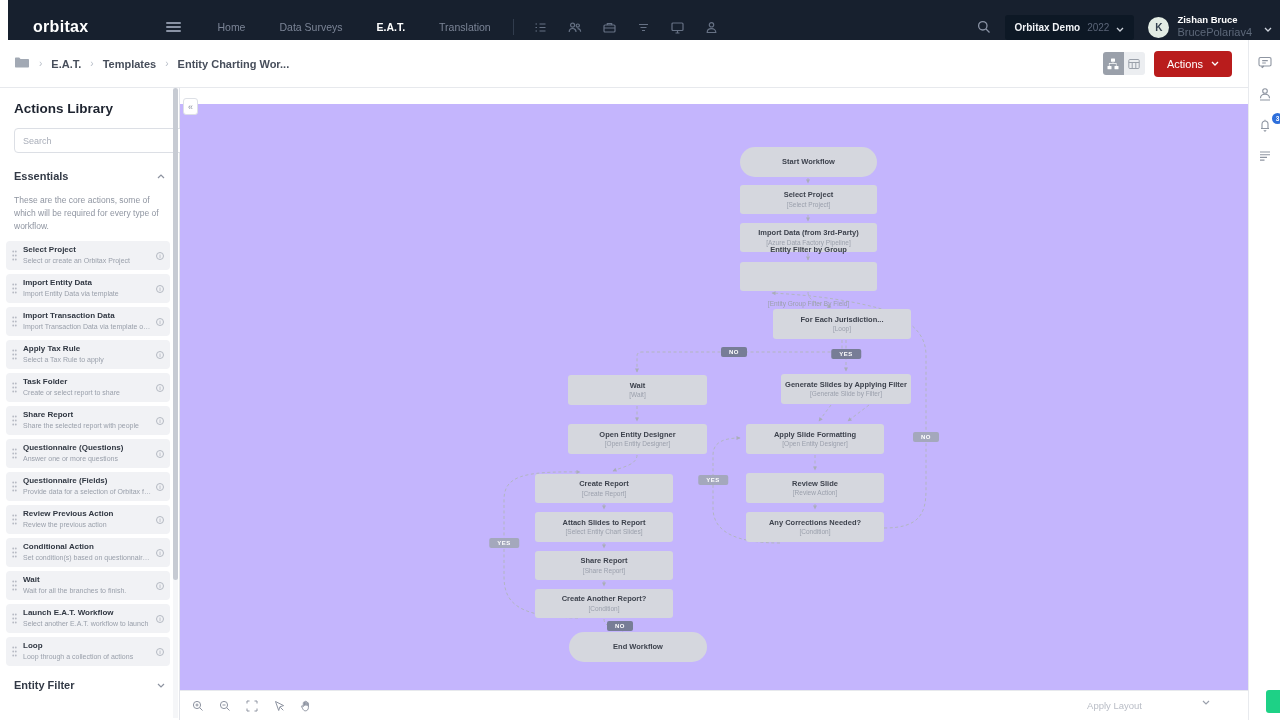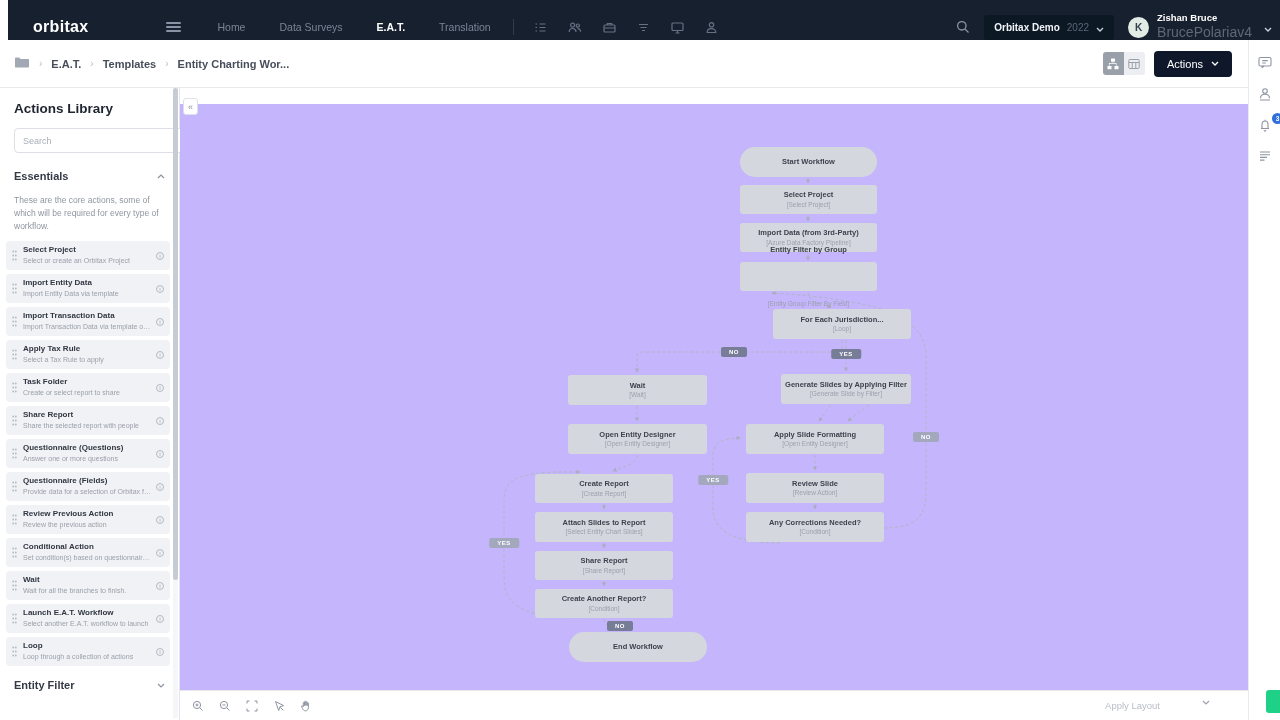--- a/index.html
+++ b/index.html
@@ -23,34 +23,34 @@
   .project-pill { background:#0d1825; border-radius:3px; height:25px; padding:0 10px;
     display:flex; align-items:center; gap:7px; cursor:pointer; min-width:128px; }
   .pp-name { color:#f2f4f7; font-size:10px; font-weight:bold; }
   .pp-year { color:#5b6578; font-size:10px; }
   .pp-chev { margin-left:auto; }
   .avatar { width:21px; height:21px; border-radius:50%; background:#e3ece4; color:#33404e;
     font-size:10px; font-weight:bold; display:flex; align-items:center; justify-content:center;
     margin:0 8px 0 14px; }
   .user-names { line-height:1.25; }
   .un-name { color:#fff; font-size:9.5px; font-weight:bold; }
-  .un-sub { color:#5d6879; font-size:14px; }
+  .un-sub { color:#5d6879; font-size:11px; }
   .user-chev { margin:0 16px 0 12px; }
 
   
   .crumbbar { position:absolute; left:0; top:40px; width:1248px; height:48px; background:#fff;
     border-bottom:1px solid #e7e9ed; display:flex; align-items:center; padding-left:14px; }
   .crumb-sep { color:#b8bec8; font-size:10px; margin:0 9px; }
   .crumb { font-size:11px; font-weight:bold; color:#474e5b; cursor:pointer; white-space:nowrap; }
   .crumb-right { margin-left:auto; display:flex; align-items:center; margin-right:16px; }
   .view-toggle { display:flex; border-radius:3px; overflow:hidden; }
   .vt-btn { width:21px; height:23px; display:flex; align-items:center; justify-content:center; cursor:pointer; }
   .vt-btn.on { background:#9aa0aa; }
   .vt-btn.off { background:#eceef1; }
-  .actions-btn { margin-left:9px; background:#0f172a; color:#fff; border:none; border-radius:4px;
+  .actions-btn { margin-left:9px; background:#b91c1c; color:#fff; border:none; border-radius:4px;
     height:26px; padding:0 13px; font-size:11px; font-family:inherit; display:flex; align-items:center;
     gap:8px; cursor:pointer; }
 
   
   .rail { position:absolute; left:1248px; top:40px; width:32px; height:680px; background:#fff;
     border-left:1px solid #e8eaee; }
   .rail-icon { position:absolute; left:9px; cursor:pointer; }
   .rail-badge { position:absolute; left:14px; top:-5px; min-width:11px; height:11px; border-radius:6px;
     background:#2e6fdb; color:#fff; font-size:6.5px; font-weight:bold; display:flex;
     align-items:center; justify-content:center; }
@@ -98,21 +98,21 @@
     font-weight:bold; letter-spacing:.5px; padding:2px 8px; border-radius:2px; }
   .edge-badge.dark { background:#777d96; }
   .edge-badge.light { background:#a4a8bc; }
 
   
   .footerbar { position:absolute; left:180px; top:690px; width:1068px; height:30px; background:#fff;
     border-top:1px solid #e7e9ed; display:flex; align-items:center; }
   .zoom-tools { display:flex; gap:15px; margin-left:12px; align-items:center; }
   .zoom-tools span { cursor:pointer; display:flex; }
   .fb-spacer { flex:1; }
-  .apply-layout { display:flex; align-items:flex-start; gap:42px; margin-right:38px; cursor:pointer; }
+  .apply-layout { display:flex; align-items:flex-start; gap:60px; margin-right:38px; cursor:pointer; }
   .al-label { color:#b9bdc6; font-size:9.5px; }
   .green-widget { position:absolute; left:1266px; top:690px; width:14px; height:23px;
     background:#1ed186; border-radius:3px 0 0 3px; cursor:pointer; }
 </style>
 </head>
 <body>
 
 <div class="navbar">
   <div class="logo">orbitax</div>
   <div class="hamburger">

